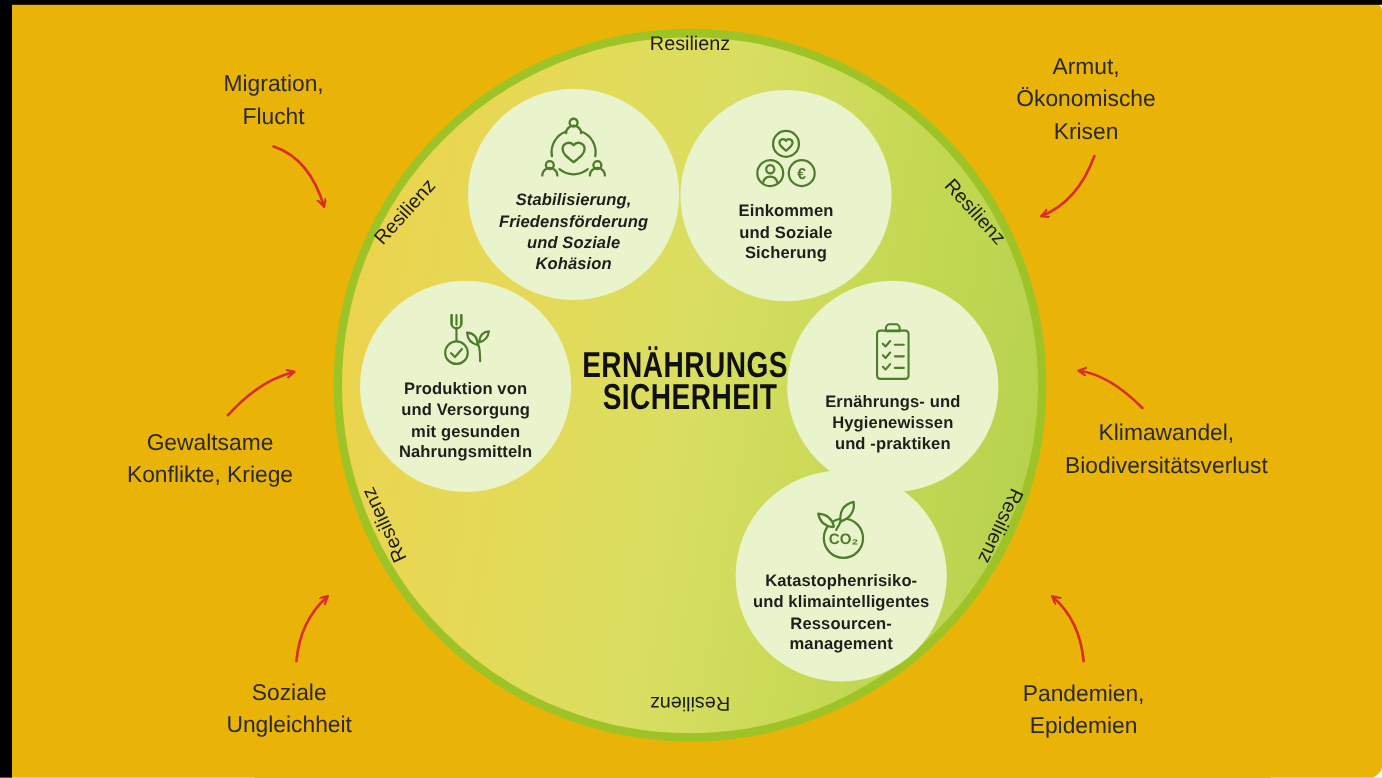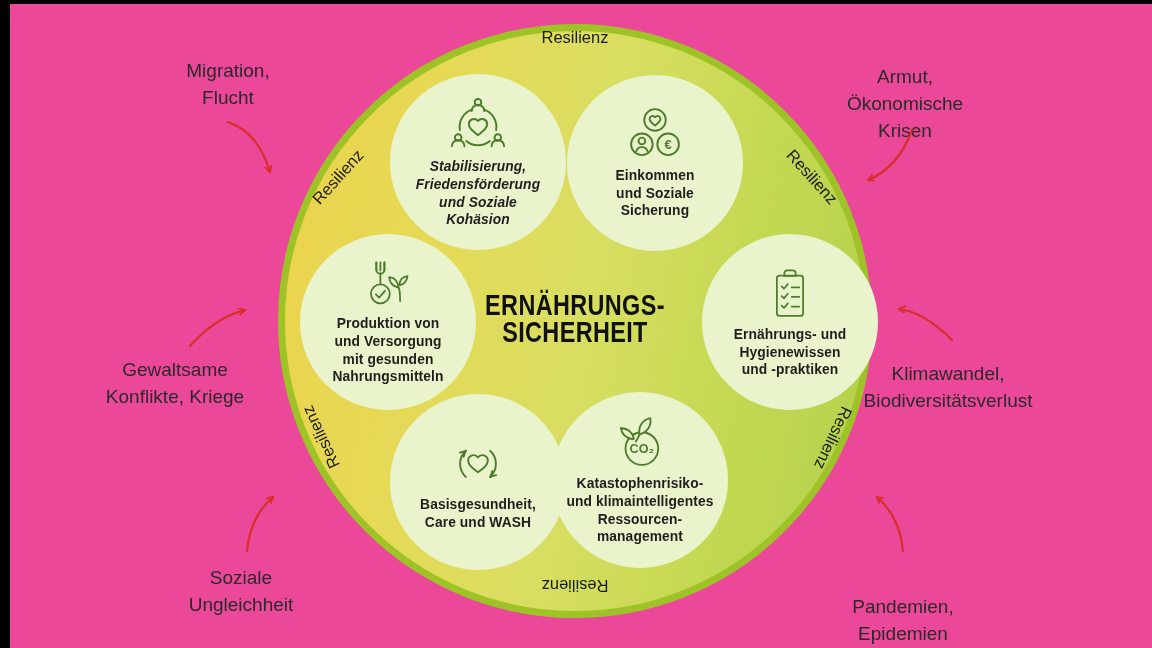--- a/index.html
+++ b/index.html
@@ -1,21 +1,21 @@
 <!DOCTYPE html>
 <html><head>
 <meta charset="utf-8">
 <style>
   html,body{margin:0;padding:0;}
   body{
     width:1152px;height:648px;overflow:hidden;background:#ffffff;
     font-family:"Liberation Sans", sans-serif;
     -webkit-font-smoothing:antialiased;
   }
-  #canvas{position:relative;width:1152px;height:648px;background:#ec4899;}
+  #canvas{position:relative;width:1152px;height:648px;background:#eab308;border-radius:11px;}
   .frame-left{position:absolute;left:0;top:0;width:10px;height:648px;background:#000;}
   .frame-top{position:absolute;left:0;top:0;width:1152px;height:4px;background:#000;}
 
   .main-circle{
     position:absolute;left:278px;top:24px;width:580px;height:580px;border-radius:50%;
     border:7px solid #9ec327;
     background:linear-gradient(100deg,#edd24b 0%,#e4da58 30%,#d9de62 50%,#c4d852 75%,#b2d14d 100%);
     box-sizing:content-box;
   }
 
@@ -46,25 +46,25 @@
   .rz-topright{left:812px;top:177px;transform:translate(-50%,-50%) rotate(48deg);}
   .rz-right{left:833px;top:438px;transform:translate(-50%,-50%) rotate(115deg);}
   .rz-bottomleft{left:321px;top:437px;transform:translate(-50%,-50%) rotate(-115deg);}
   .rz-bottom{left:575px;top:585px;transform:translate(-50%,-50%) rotate(180deg);}
 
   .factor{
     position:absolute;transform:translate(-50%,-50%);
     font-size:19px;line-height:1.42;color:#2a2a2a;text-align:center;white-space:pre-line;
   }
   .factor-migration{left:228px;top:85px;}
-  .factor-armut{left:905px;top:104px;}
+  .factor-armut{left:905px;top:84px;}
   .factor-gewalt{left:175px;top:384px;}
-  .factor-klima{left:948px;top:376px;margin-top:12px;}
+  .factor-klima{left:972px;top:376px;}
   .factor-sozial{left:241px;top:592px;}
-  .factor-pandemie{left:903px;top:584px;margin-top:37px;}
+  .factor-pandemie{left:903px;top:556px;margin-top:37px;}
 
   .arrows{position:absolute;left:0;top:0;pointer-events:none;}
 
   .icon{stroke:#4e7c2b;fill:none;stroke-width:2;stroke-linecap:round;stroke-linejoin:round;}
   .icon text{stroke:none;fill:#4e7c2b;font-family:"Liberation Sans",sans-serif;font-weight:700;}
   .leaf-fill{fill:#e9f4cd;}
 </style>
 </head>
 <body>
 
@@ -129,46 +129,35 @@
       <path d="M45.5 48c0-8 0-11-1.5-15"></path>
       <path d="M43.5 33c-7-1.5-9.8-6.8-10.2-11.6c6.2.4 9.8 4.6 10.2 11.6z"></path>
       <path d="M44.5 30.5c6.5-1.5 8.7-6.2 9.2-10.4c-5.7.5-8.7 4.2-9.2 10.4z"></path>
     </svg>
     <div class="bubble-text">Produktion von
 und Versorgung
 mit gesunden
 Nahrungsmitteln</div>
   </div>
 
-  <div class="bubble" style="left:702px;top:234px;">
+  <div class="bubble" style="left:656px;top:234px;">
     <svg class="icon" width="56" height="56" viewBox="0 0 64 62">
       <rect x="17" y="11" width="30" height="46" rx="3"></rect>
       <path d="M25.5 11.5h13v-3a3.5 3.5 0 0 0-3.5-3.5h-6a3.5 3.5 0 0 0-3.5 3.5z"></path>
       <path d="M22.5 23.5l2.6 2.6 4.4-5.2 M34 24.5h8.5"></path>
       <path d="M22.5 34.5l2.6 2.6 4.4-5.2 M34 35.5h8.5"></path>
       <path d="M22.5 45.5l2.6 2.6 4.4-5.2 M34 46.5h8.5"></path>
     </svg>
     <div class="bubble-text">Ernährungs- und
 Hygienewissen
 und -praktiken</div>
   </div>
 
-  <div class="bubble" style="left:390px;top:394px;">
-    <svg class="icon" width="60" height="58" viewBox="0 0 64 62">
-      <path d="M45 19 A19 19 0 0 1 45 47"></path>
-      <path d="M51.4 45.1 L45 47 L47.4 40.7"></path>
-      <path d="M19 47 A19 19 0 0 1 19 19"></path>
-      <path d="M12.6 20.9 L19 19 L16.6 25.3"></path>
-      <path d="M32 42c-6-4.6-10.5-7.6-10.5-12.6a5.8 5.8 0 0 1 10.5-3.3a5.8 5.8 0 0 1 10.5 3.3c0 5-4.5 8-10.5 12.6z"></path>
-    </svg>
-    <div class="bubble-text">Basisgesundheit,
-Care und WASH</div>
-  </div>
 
-  <div class="bubble" style="left:552px;top:392px;justify-content:center;">
+  <div class="bubble" style="left:613px;top:392px;justify-content:center;">
     <svg class="icon" width="60" height="56" viewBox="0 0 64 60">
       <circle cx="34" cy="37" r="17.5"></circle>
       <path class="leaf-fill" d="M31.5 22 C30 13 34.5 6.5 43 4.5 C44.5 12.5 40 19.5 31.5 22 Z"></path>
       <path class="leaf-fill" d="M24.5 27 C17 26 12.5 21.5 11.5 15 C19 15.5 24 20 25.5 26.5 Z"></path>
       <path d="M27.5 29.5q2.5-4 4-7.5"></path>
       <text x="34" y="42" font-size="13.5" text-anchor="middle">CO₂</text>
     </svg>
     <div class="bubble-text">Katastophenrisiko-
 und klimaintelligentes
 Ressourcen-

